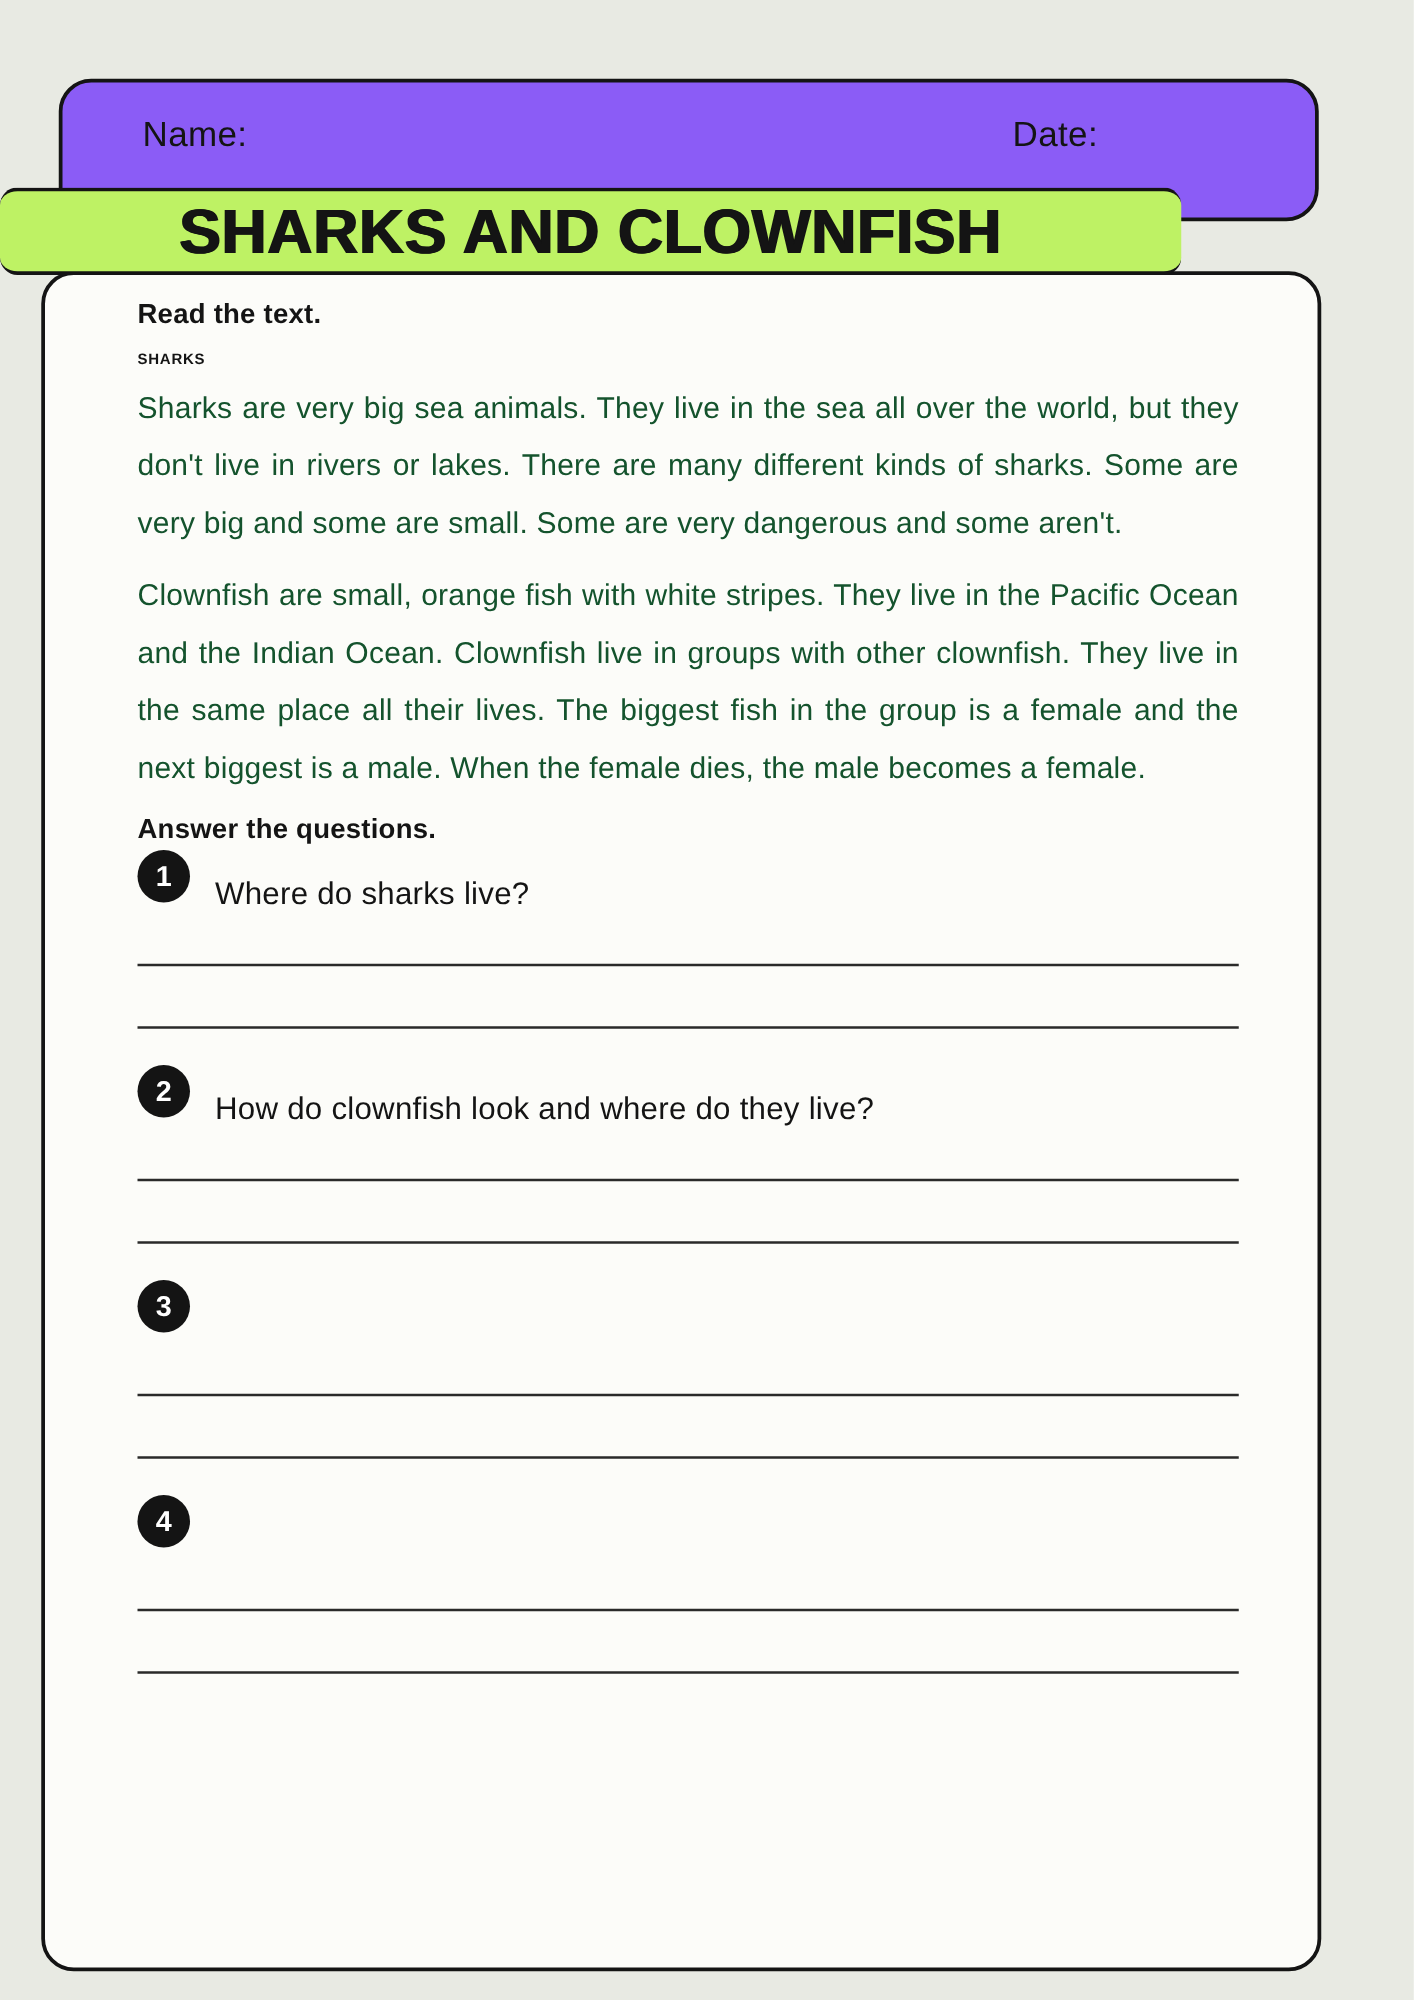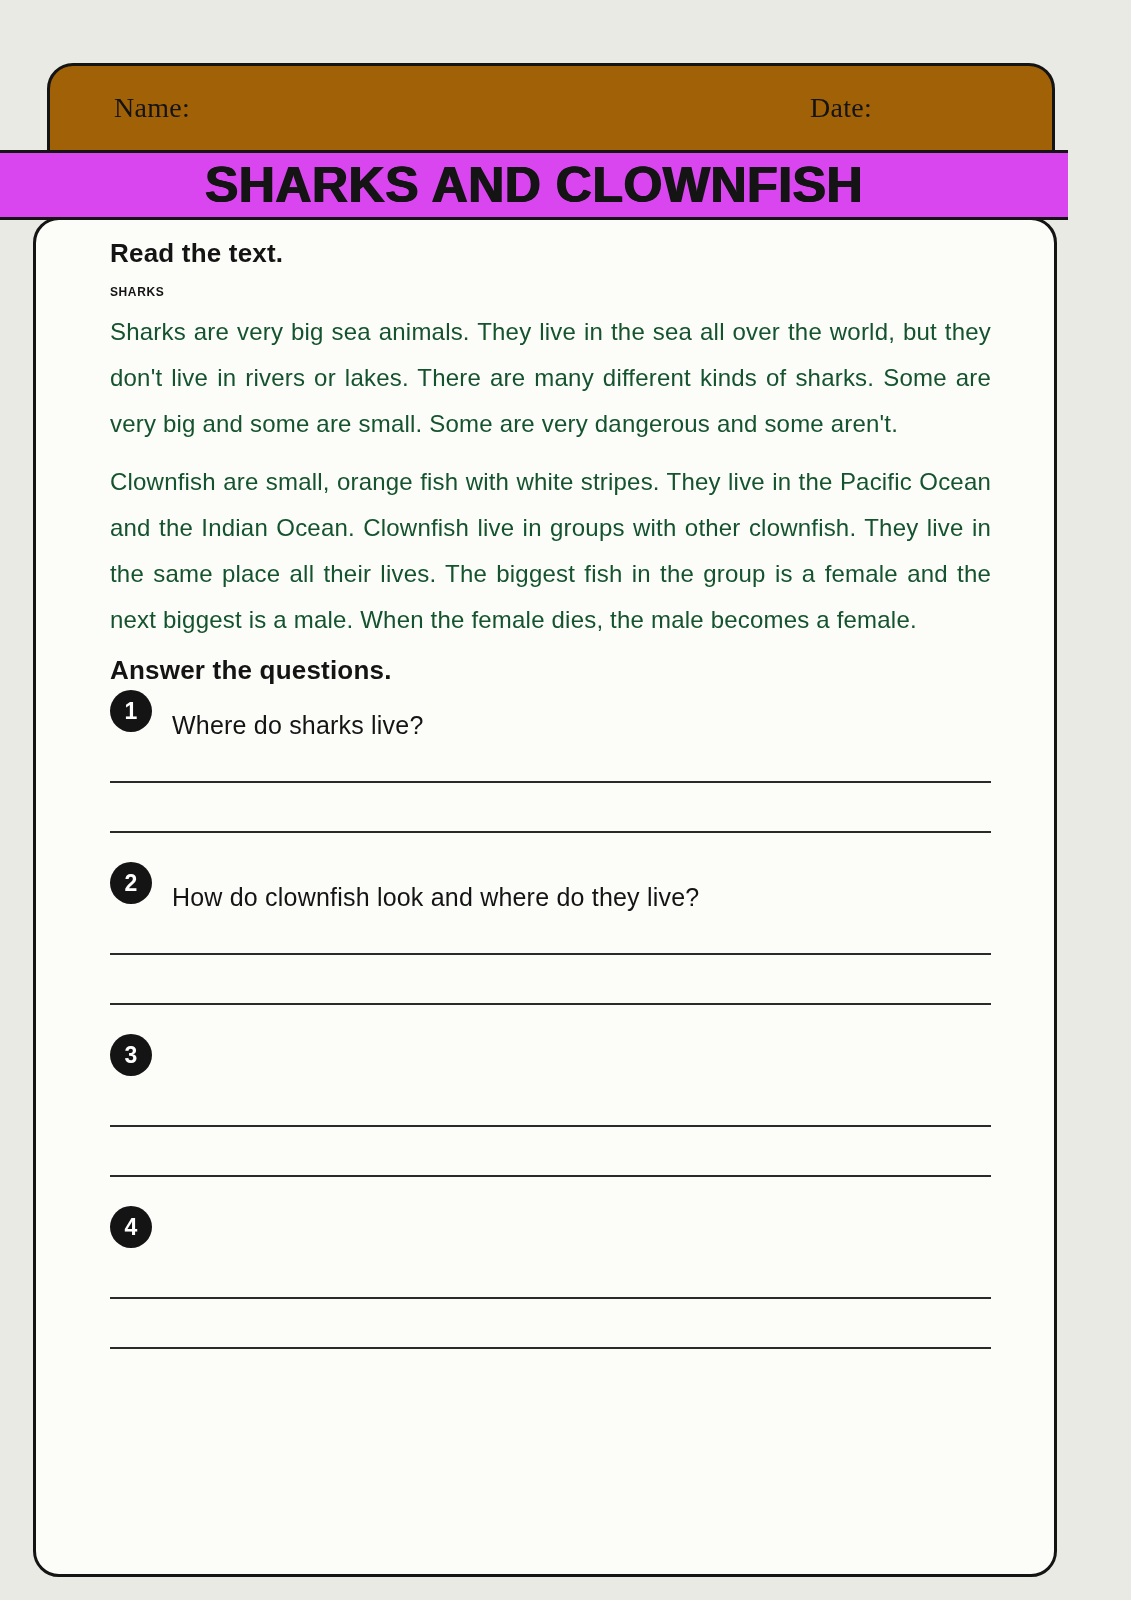--- a/index.html
+++ b/index.html
@@ -10,45 +10,45 @@
     color: #141414;
     overflow: hidden;
   }
   .page { position: relative; width: 1131px; height: 1600px; }
 
   
   .name-box {
     position: absolute;
     left: 47px; top: 63px;
     width: 1008px; height: 114px;
-    background: #a16207;
+    background: #8b5cf6;
     border: 3px solid #141414;
     border-radius: 26px;
     z-index: 1;
-    font-family: Liberation Serif, serif;
   }
   .name-label, .date-label {
     position: absolute;
     top: 26px;
     font-size: 28px;
     letter-spacing: 0.3px;
   }
   .name-label { left: 64px; }
   .date-label { left: 760px; }
 
   
   .band {
     position: absolute;
     left: 0; top: 150px;
-    width: 1068px; height: 70px;
-    background: #d946ef;
+    width: 945px; height: 70px;
+    background: #bef264;
     border-top: 3px solid #141414;
     border-bottom: 3px solid #141414;
     display: flex; align-items: center; justify-content: center;
     z-index: 3;
+    border-radius: 14px;
   }
   .band h1 {
     font-size: 50px;
     font-weight: bold;
     letter-spacing: 0.5px;
     text-shadow: 0.8px 0 0 #141414, -0.8px 0 0 #141414;
     white-space: nowrap;
   }
 
   
@@ -58,21 +58,21 @@
     width: 1024px; height: 1360px;
     background: #fcfcf9;
     border: 3px solid #141414;
     border-radius: 26px;
     z-index: 2;
     overflow: hidden;
   }
   .panel-inner { padding: 18px 63px 0 74px; }
 
   .instr {
-    font-size: 26px;
+    font-size: 22px;
     font-weight: bold;
     margin: 0 0 16px;
     letter-spacing: 0.2px;
   }
   .instr.answer { margin: 6px 0 3px; }
 
   .sec-head {
     font-size: 12px;
     font-weight: bold;
     letter-spacing: 0.6px;

